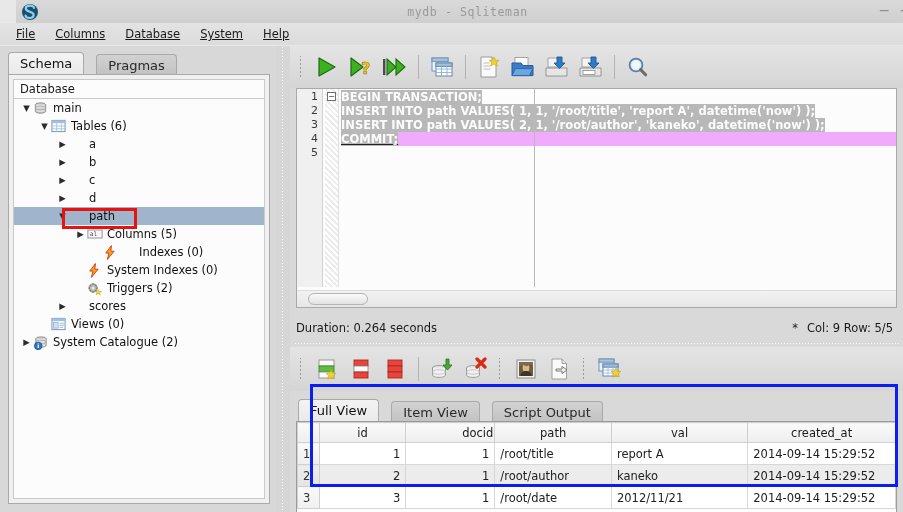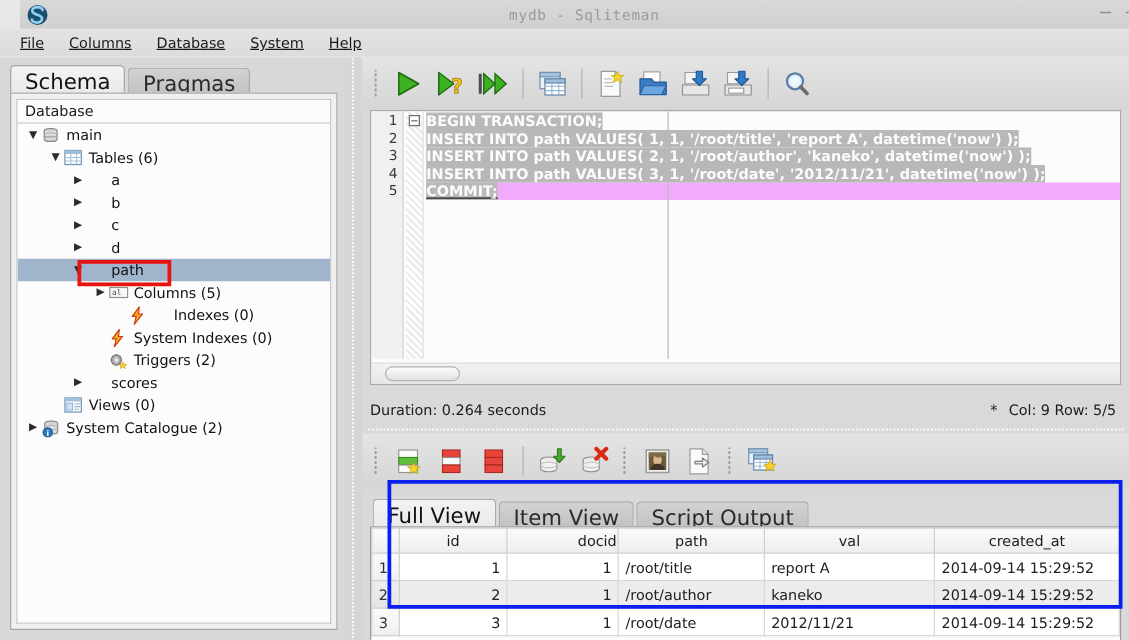--- a/index.html
+++ b/index.html
@@ -60,21 +60,21 @@
   }
   .tabbar {
     position: absolute; left: 8px; top: 6px; display: flex; align-items: flex-end;
     height: 23px;
   }
   .tab {
     height: 21px; padding: 3px 11px 0 11px;
     border: 1px solid #a9a9a9; border-bottom: none;
     border-radius: 4px 4px 0 0;
     background: linear-gradient(#d2d2d2, #c2c2c2);
-    font-size: 17px; color: #2a2a2a; margin-right: 2px; text-align: right;
+    font-size: 13px; color: #2a2a2a; margin-right: 12px; text-align: right;
   }
   .tab.active {
     height: 23px;
     background: linear-gradient(#f3f3f3, #e9e9e9);
     color: #111; font-weight: normal;
   }
   .tree-frame {
     position: absolute; left: 8px; top: 28px; width: 262px; height: 430px;
     border: 1px solid #a9a9a9; background: #f0f0f0;
     padding: 4px;
@@ -510,21 +510,20 @@
             <div>4</div>
             <div>5</div>
           </div>
         <div class="fold">
           <div class="fold-box">−</div>
         </div>
         <div class="code" id="code">
             <div class="code-line"><span class="sel">BEGIN TRANSACTION;</span></div>
             <div class="code-line"><span class="sel">INSERT INTO path VALUES( 1, 1, '/root/title', 'report A', datetime('now') );</span></div>
             <div class="code-line"><span class="sel">INSERT INTO path VALUES( 2, 1, '/root/author', 'kaneko', datetime('now') );</span></div>
-            <div class="code-line"><span class="sel">INSERT INTO path VALUES( 3, 1, '/root/date', '2012/11/21', datetime('now') );</span></div>
             <div class="code-line caretline"><span class="sel">COMMIT;</span></div>
           </div>
         <div class="margin-line"></div>
       </div>
       <div class="hscroll">
         <div class="thumb"></div>
       </div>
     </div>
 
     <div class="statusbar">

